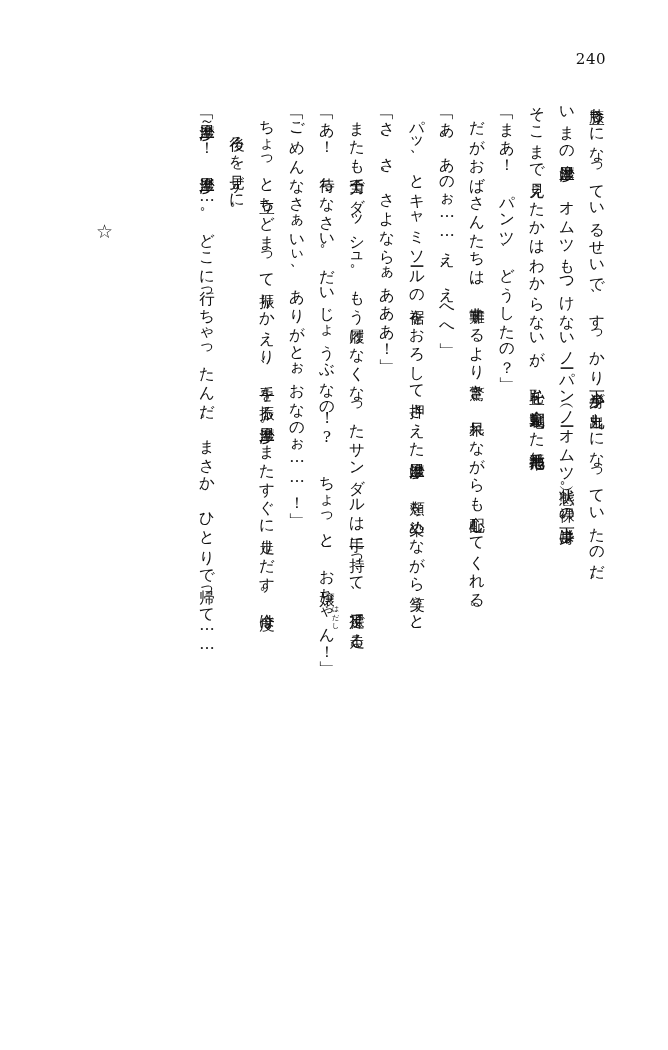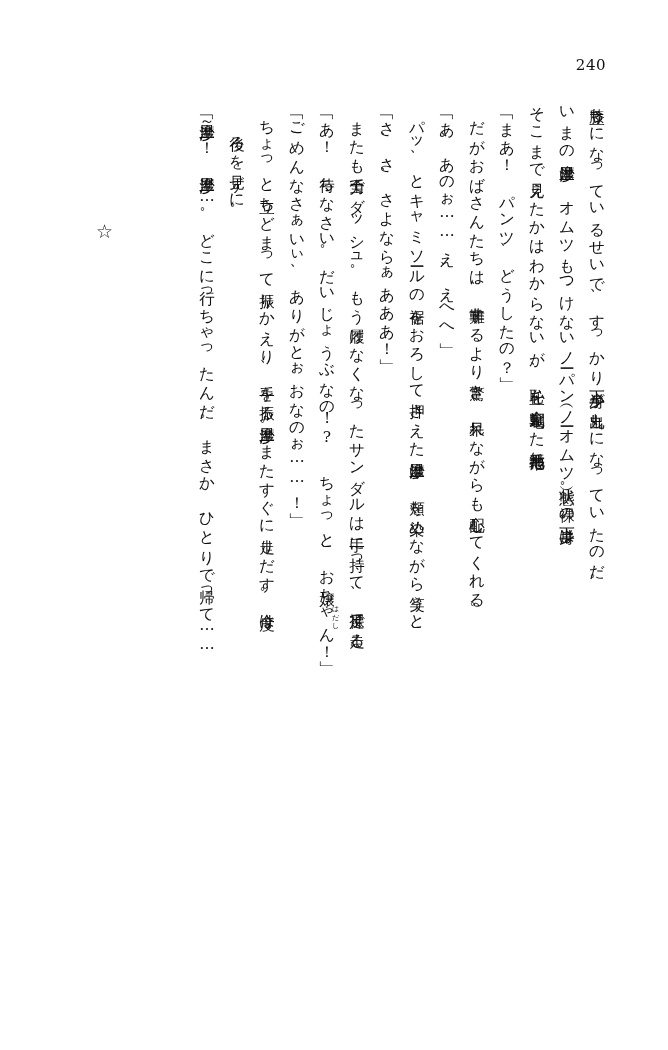--- a/index.html
+++ b/index.html
@@ -17,21 +17,21 @@
 
   .page {
     position: relative;
     width: 668px;
     height: 1050px;
     background: #ffffff;
   }
 
   .page-number {
     position: absolute;
-    top: 56px;
+    top: 50px;
     right: 62px;
     font-size: 15px;
     letter-spacing: 0.5px;
     font-family: "DejaVu Serif", "Liberation Serif", serif;
     color: #111111;
   }
 
   
   .body-text {
     position: absolute;

